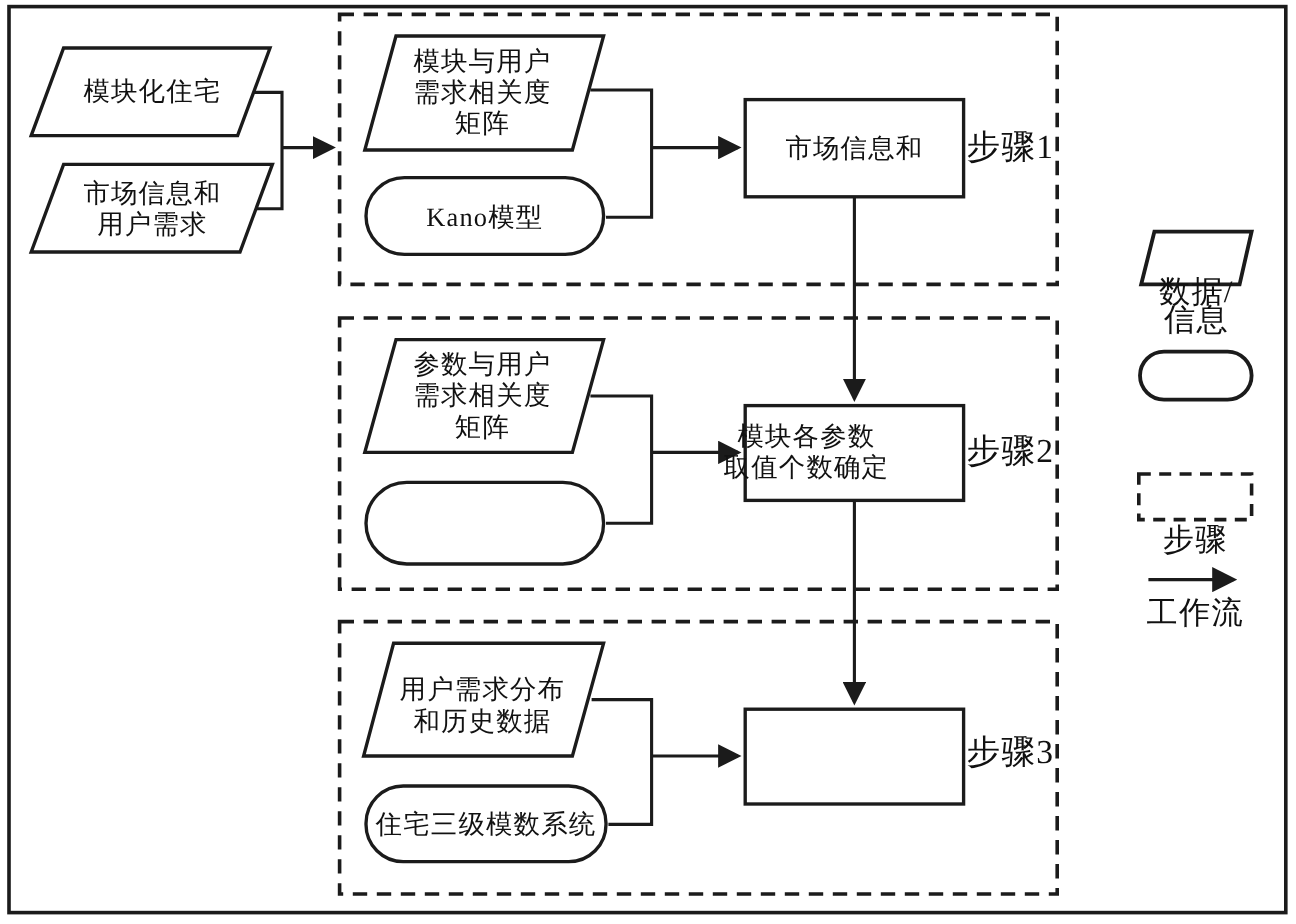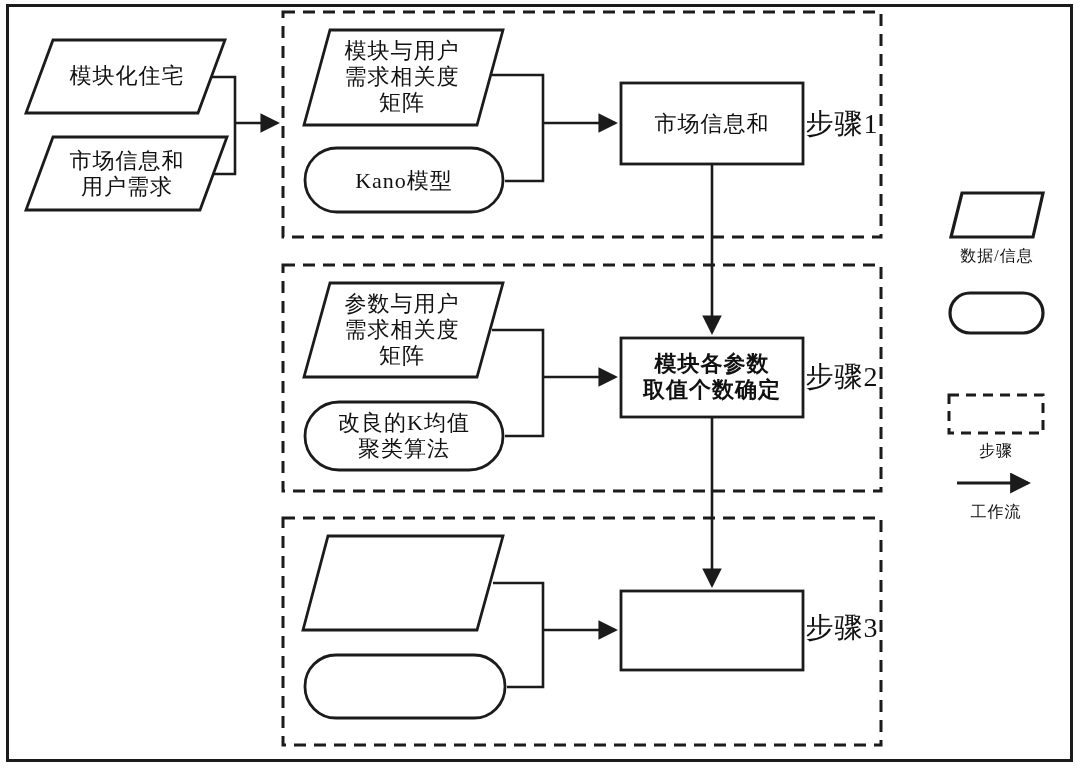--- a/index.html
+++ b/index.html
@@ -15,21 +15,21 @@
   .lbl{
     position:absolute;
     transform:translate(-50%,-50%);
     white-space:pre-line;
     text-align:center;
     font-size:22px;
     line-height:26px;
     color:#111111;
     letter-spacing:1px;
   }
-  .lbl.small{font-size:16px;line-height:23px;}
+  .lbl.small{font-size:26px;line-height:23px;}
   .tag{font-size:28px;letter-spacing:1px;}
 </style>
 </head>
 <body>
 
 <div id="canvas">
 
   <svg id="shapes" viewBox="0 0 1080 770">
     <defs>
       <marker id="arrow" viewBox="0 0 10 10" refX="8.5" refY="5" markerWidth="7.5" markerHeight="7.5" orient="auto-start-reverse">
@@ -86,25 +86,26 @@
   <div class="lbl" style="left:402px;top:77px;">模块与用户
 需求相关度
 矩阵</div>
   <div class="lbl" style="left:404px;top:181px;">Kano模型</div>
   <div class="lbl" style="left:712px;top:124px;">市场信息和</div>
   <div class="lbl tag" style="left:842px;top:124px;">步骤1</div>
 
   <div class="lbl" style="left:402px;top:330px;">参数与用户
 需求相关度
 矩阵</div>
-  <div class="lbl" style="left:404px;top:436px;">改良的K均值
-聚类算法</div>
-  <div class="lbl" style="left:712px;top:377px;font-weight:bold;">模块各参数
+  <div class="lbl" style="left:672px;top:377px;">模块各参数
 取值个数确定</div>
   <div class="lbl tag" style="left:842px;top:377px;">步骤2</div>
 
+  <div class="lbl" style="left:402px;top:588px;">用户需求分布
+和历史数据</div>
+  <div class="lbl" style="left:405px;top:687px;">住宅三级模数系统</div>
   <div class="lbl tag" style="left:842px;top:628px;">步骤3</div>
 
   <div class="lbl small" style="left:997px;top:255px;">数据/信息</div>
   <div class="lbl small" style="left:996px;top:450px;">步骤</div>
   <div class="lbl small" style="left:996px;top:511px;">工作流</div>
 
 </div>
 
 </body></html>

